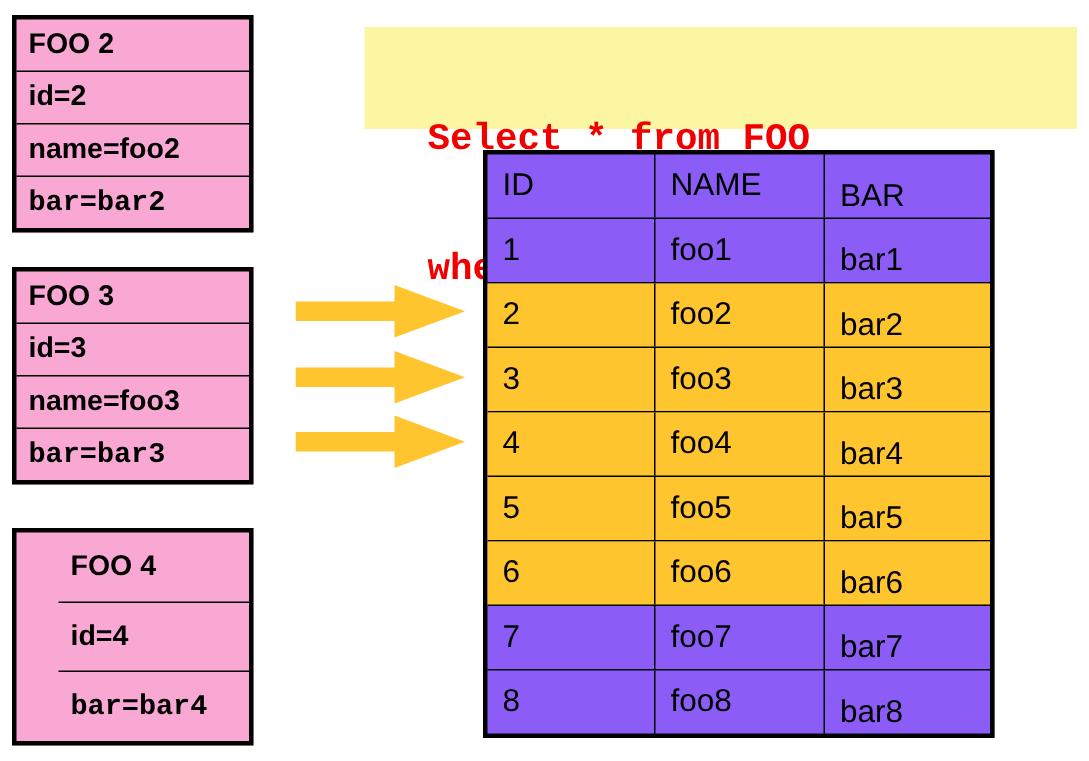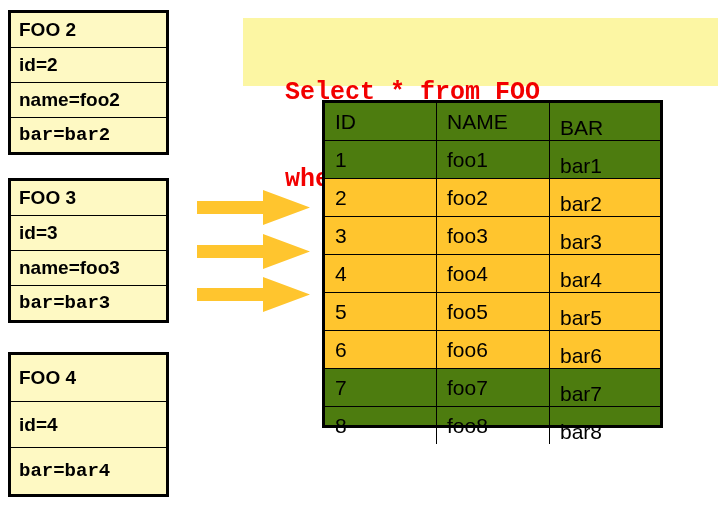--- a/index.html
+++ b/index.html
@@ -36,21 +36,21 @@
     white-space: pre;
   }
 
   
   .card {
     position: absolute;
     left: 8px;
     width: 161px;
     height: 145px;
     border: 3px solid var(--color-border);
-    background: #fef9c3;
+    background: #f9a8d4;
     display: flex;
     flex-direction: column;
   }
   .card-cell {
     flex: 1;
     border-bottom: 1px solid var(--color-border);
     display: flex;
     align-items: center;
     padding-left: 8px;
     font-weight: bold;
@@ -62,23 +62,23 @@
   
   .arrow { position: absolute; left: 197px; }
   .arrow polygon { fill: var(--color-gold); }
 
   
   .result-table {
     position: absolute;
     left: 322px;
     top: 100px;
     width: 341px;
-    height: 328px;
+    height: 392px;
     border: 3px solid var(--color-border);
-    background: #4d7c0f;
+    background: #8b5cf6;
     display: flex;
     flex-direction: column;
     justify-content: space-between;
   }
   .trow {
     flex: 1;
     display: grid;
     grid-template-columns: 112px 113px 1fr;
     border-bottom: 1px solid var(--color-border);
   }
@@ -112,21 +112,21 @@
     <div class="card-cell">bar=bar2</div>
   </div>
 
   <div class="card" style="top:178px;">
     <div class="card-cell">FOO 3</div>
     <div class="card-cell">id=3</div>
     <div class="card-cell">name=foo3</div>
     <div class="card-cell">bar=bar3</div>
   </div>
 
-  <div class="card" style="top:352px;">
+  <div class="card" style="top:352px;padding-left:28px;">
     <div class="card-cell">FOO 4</div>
     <div class="card-cell">id=4</div>
     <div class="card-cell">bar=bar4</div>
   </div>
 
   <svg class="arrow" style="top:190px;" width="113" height="36" viewBox="0 0 113 36">
     <polygon points="0,11 66,11 66,0 113,17.5 66,35 66,24 0,24"></polygon>
   </svg>
   <svg class="arrow" style="top:234px;" width="113" height="36" viewBox="0 0 113 36">
     <polygon points="0,11 66,11 66,0 113,17.5 66,35 66,24 0,24"></polygon>

